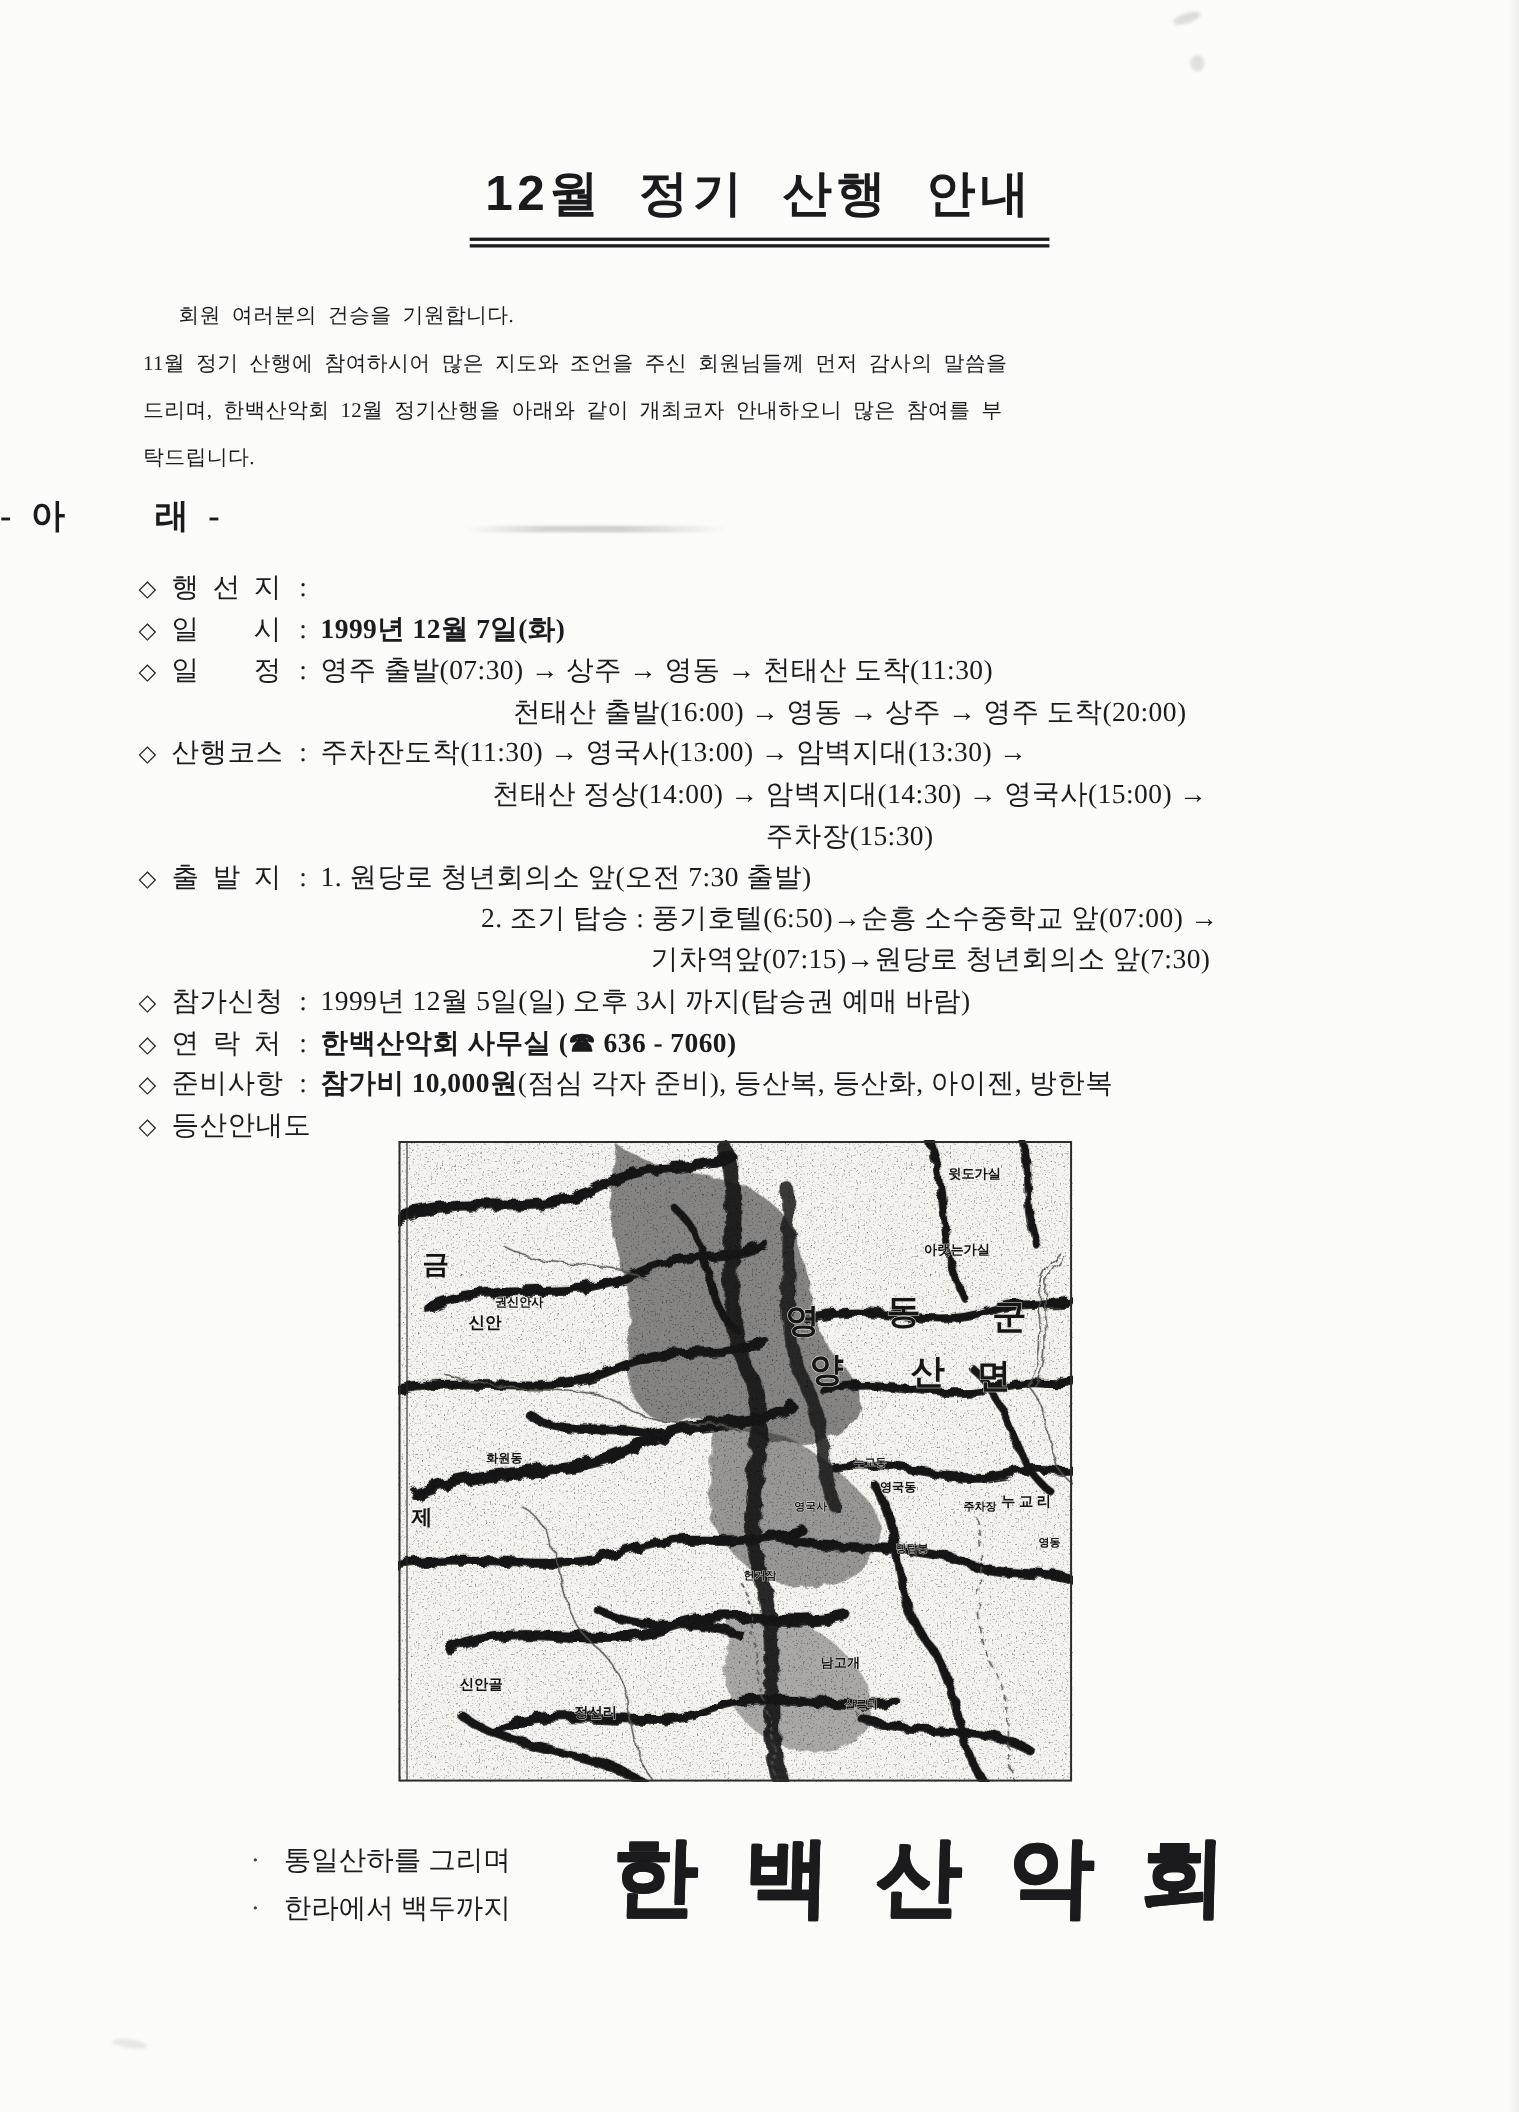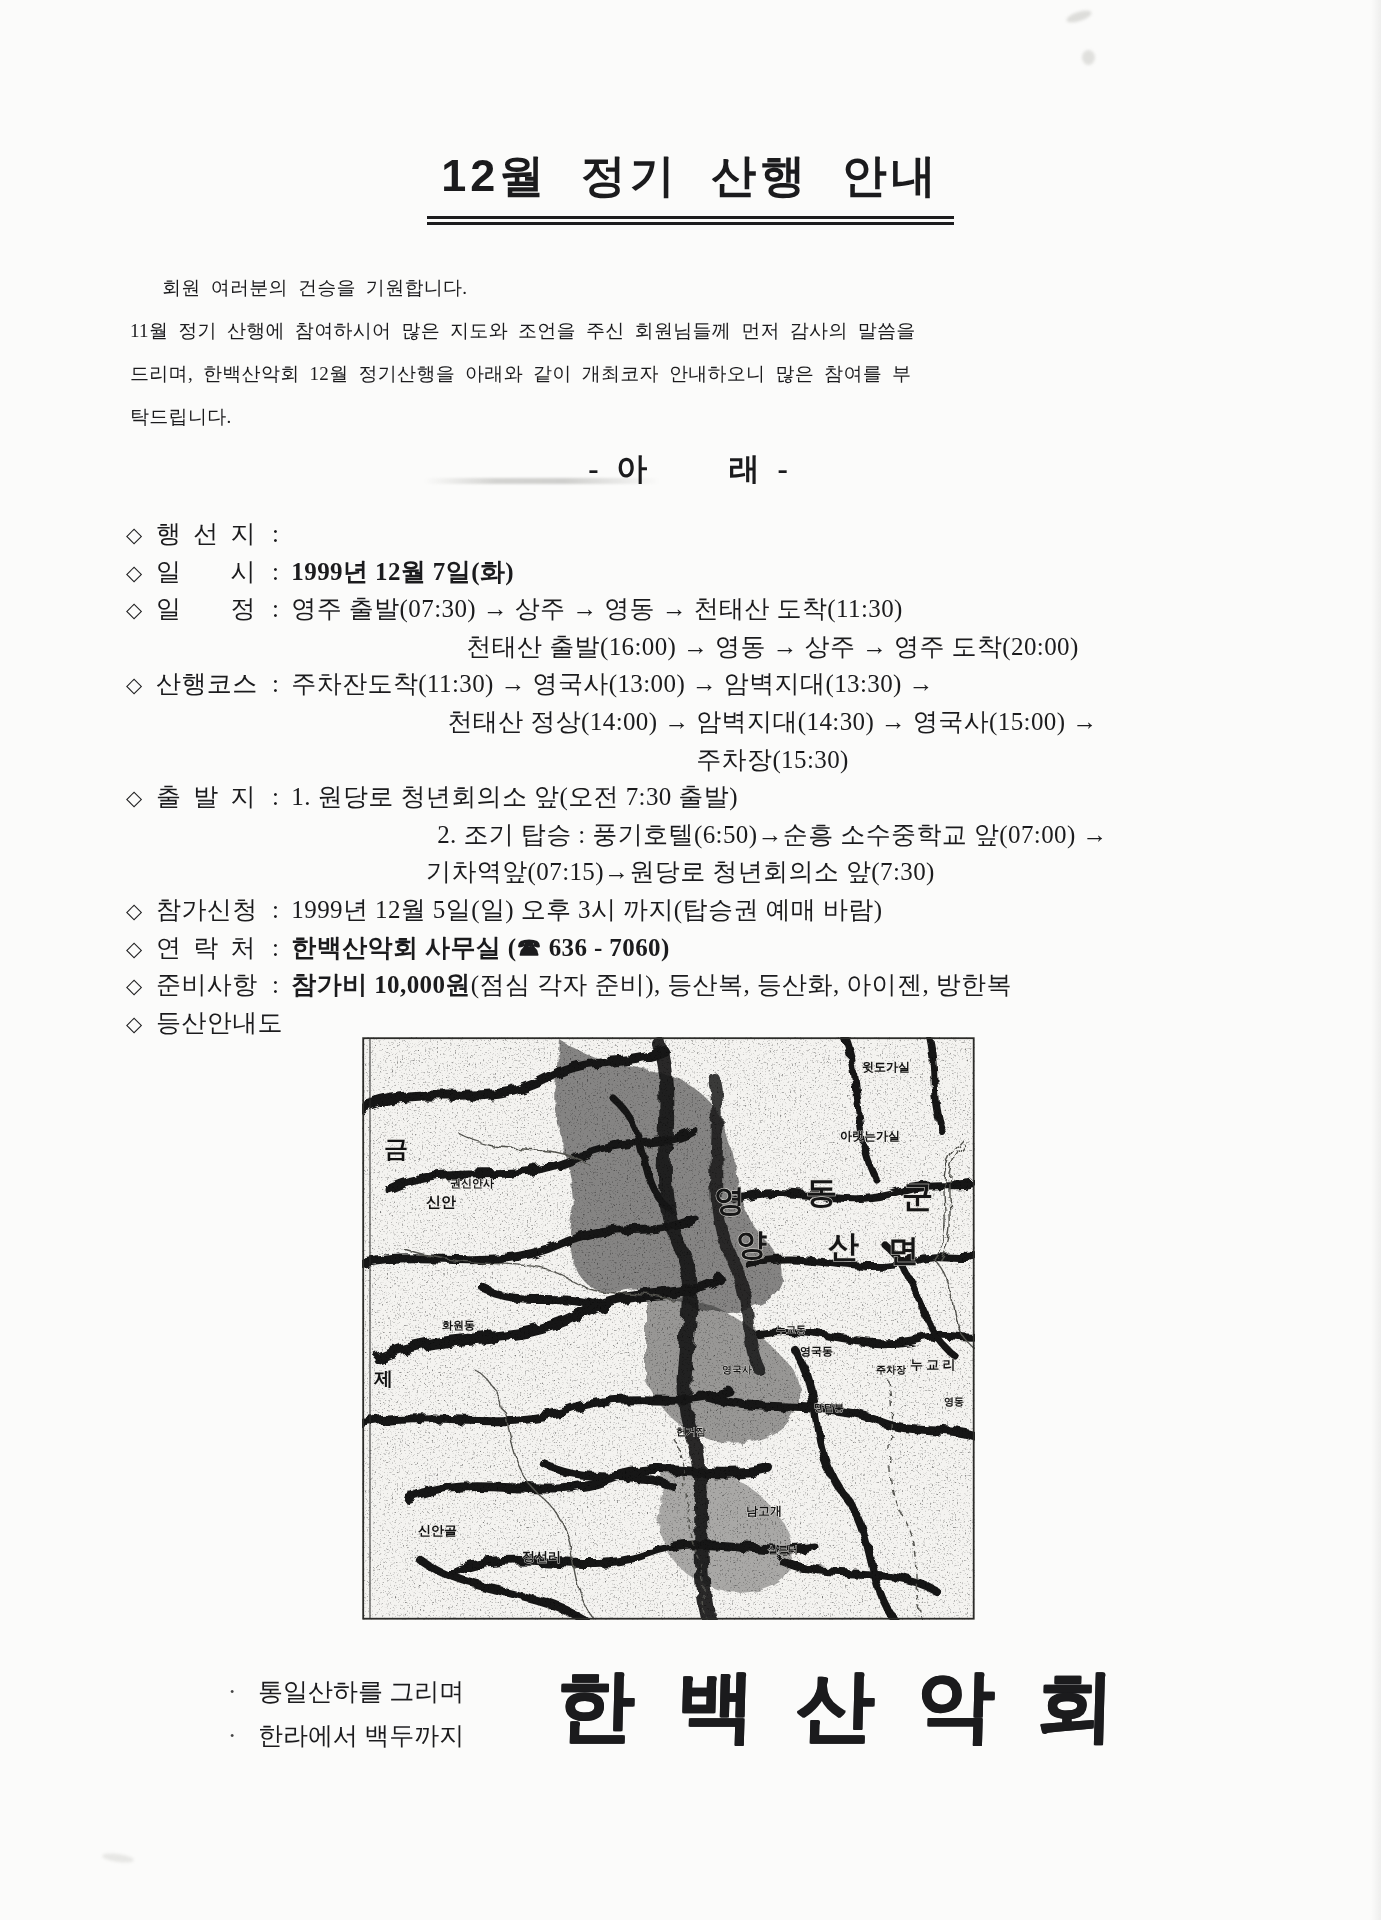--- a/index.html
+++ b/index.html
@@ -18,33 +18,33 @@
     font-weight:700;font-size:45px;letter-spacing:4px;word-spacing:16px;
     padding:0 14px 10px 14px;
     border-bottom:9px double #1c1c1e;
   }
   
   .greeting{position:absolute;top:266px;left:130px;width:1070px;
     font-size:19px;line-height:43px;letter-spacing:0.3px;word-spacing:5px;}
   .greeting .gline{display:block;white-space:pre;}
   .greeting .gline.first{text-indent:32px;}
   
-  .divider-wrap{position:absolute;top:448px;left:0;width:100%;text-align:center;}
+  .divider-wrap{position:absolute;top:448px;left:0;width:100%;text-align:left;}
   .divider{font-size:31px;font-weight:700;letter-spacing:5px;white-space:pre;}
   .smudge{position:absolute;top:478px;left:424px;width:236px;height:6px;opacity:.4;
     background:linear-gradient(90deg,transparent,#9a9a96 30%,#8f8f8b 60%,transparent);filter:blur(1.2px);}
   
   .details{position:absolute;top:517px;left:126px;width:1140px;
     font-size:25px;letter-spacing:0.4px;}
   .drow{display:flex;align-items:baseline;height:37.6px;white-space:pre;}
   .bullet{width:30px;font-size:21px;flex:0 0 30px;}
   .dlabel{flex:0 0 100px;width:100px;display:inline-block;text-align:justify;text-align-last:justify;margin-right:16px;}
   .dcolon{margin-right:12px;}
   .ind1{padding-left:153px;justify-content:center;}
-  .ind2{padding-left:300px;}
+  .ind2{padding-left:300px;justify-content:center;}
   .b{font-weight:700;}
   
   .map-box{position:absolute;top:1037px;left:362px;width:613px;height:583px;}
   .map-box svg{display:block;width:613px;height:583px;}
   .map-label{font-family:"Liberation Serif","DejaVu Serif",serif;font-weight:700;
     fill:#121212;stroke:#eceae6;stroke-width:.7;paint-order:stroke;}
   .map-big{font-family:"Liberation Serif","DejaVu Serif",serif;font-weight:700;
     fill:#161616;stroke:#dedcd6;stroke-width:1;paint-order:stroke;}
   
   .footer{position:absolute;top:1668px;left:0;width:100%;}

